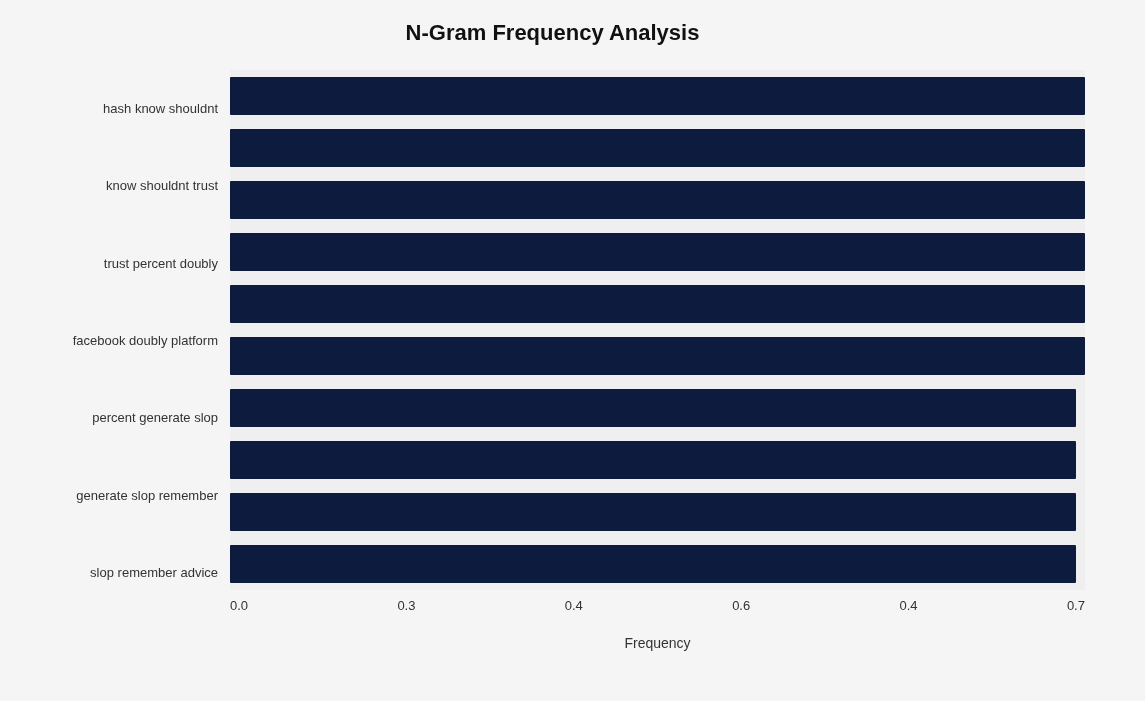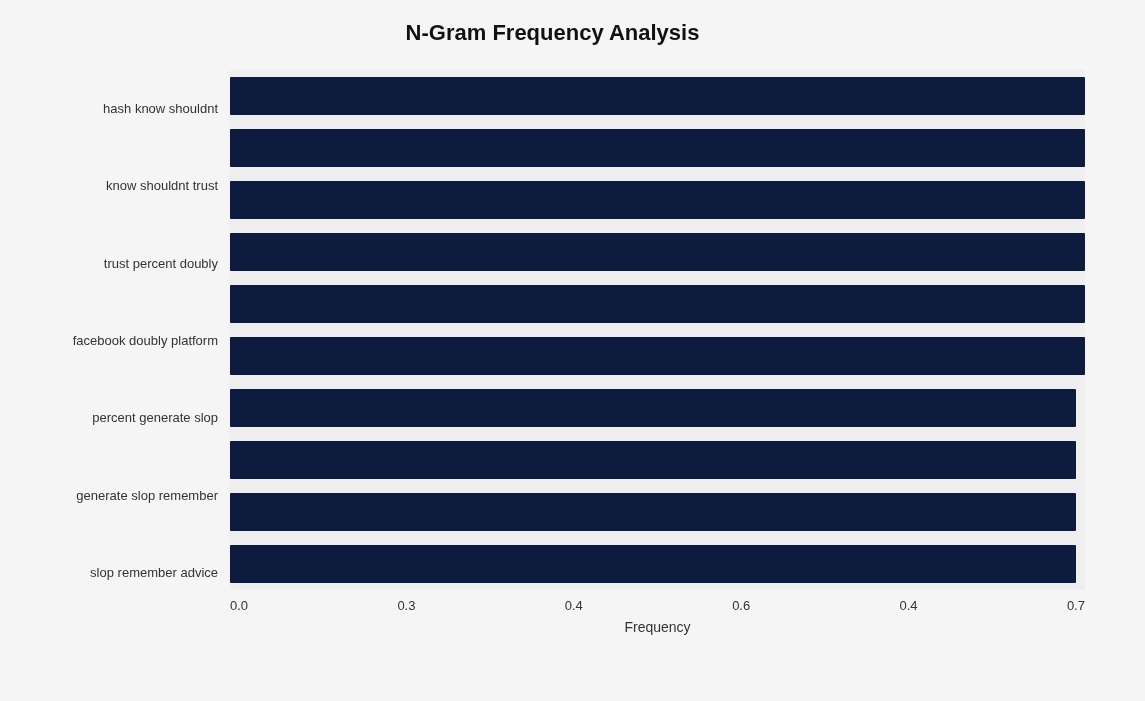--- a/index.html
+++ b/index.html
@@ -81,21 +81,21 @@
     }
     .x-tick {
       font-size: 13px;
       color: #333;
       text-align: center;
     }
     .x-label {
       text-align: center;
       font-size: 14px;
       color: #333;
-      margin-top: 6px;
+      margin-top: 22px;
     }
   </style>
 </head>
 <body>
 
 <div class="chart-container">
   <div class="chart-title">N-Gram Frequency Analysis</div>
   <div class="chart-area">
     <div class="y-axis" id="y-axis">
         <div class="y-label">hash know shouldnt</div>

